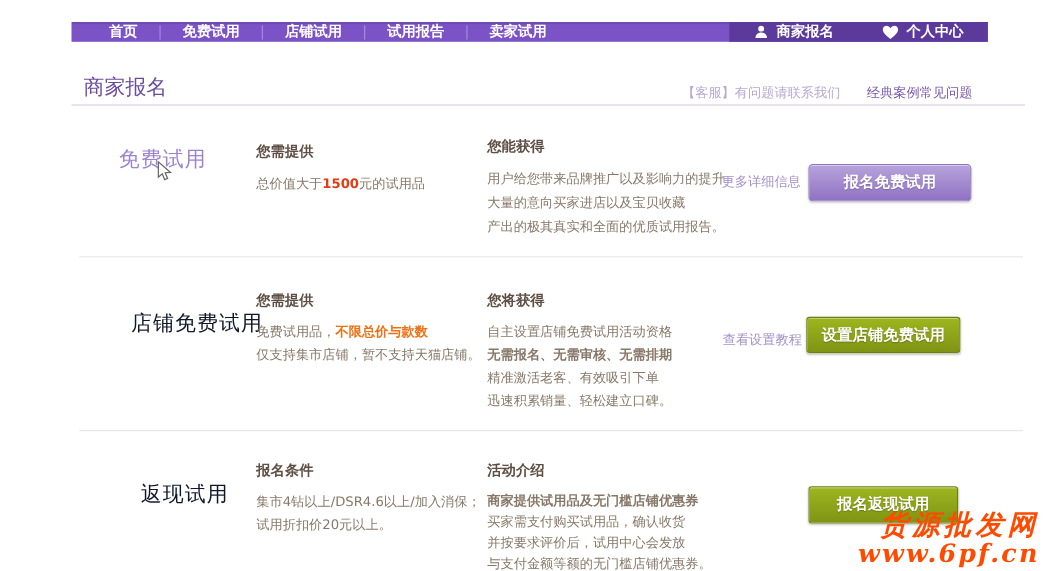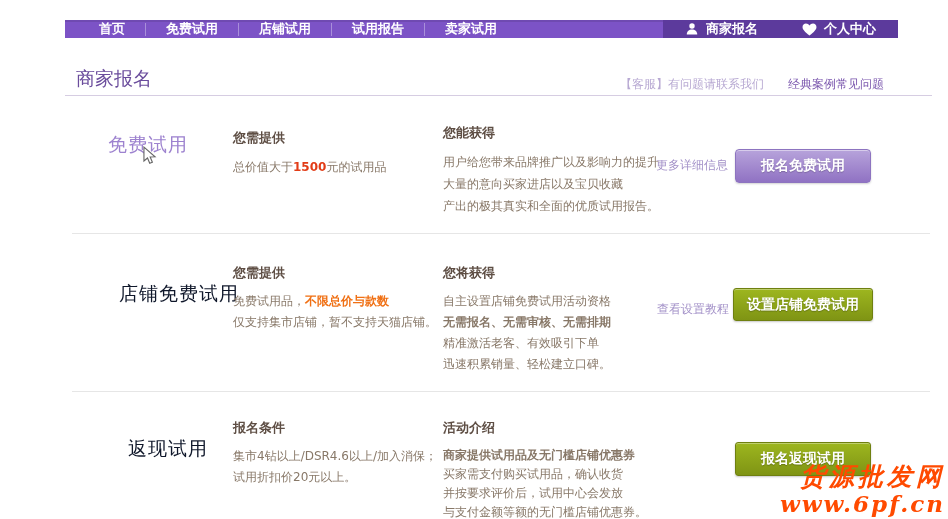--- a/index.html
+++ b/index.html
@@ -39,21 +39,21 @@
   .em-orange{color:#f07014;font-weight:bold;}
   .side-link{position:absolute;font-size:12px;color:#a391c8;cursor:pointer;white-space:nowrap;}
 
   .divider{position:absolute;left:72px;width:858px;height:1px;background:#e6e6e6;}
   .div1{top:233px;}
   .div2{top:391px;}
 
   
   .btn{position:absolute;display:flex;align-items:center;justify-content:center;
        font-size:14px;font-weight:bold;color:#fff;cursor:pointer;box-sizing:border-box;white-space:nowrap;}
-  .btn-purple{left:735px;top:149px;width:136px;height:34px;border-radius:4px;
+  .btn-purple{left:735px;top:149px;width:148px;height:34px;border-radius:4px;
        background:linear-gradient(#b7a3db,#9072c3);border:1px solid #8d74c0;
        box-shadow:inset 0 1px 0 rgba(255,255,255,.45),0 1px 2px rgba(0,0,0,.18);
        text-shadow:0 1px 1px rgba(0,0,0,.2);}
   .btn-green{border-radius:3px;background:linear-gradient(#9db61f,#7f9414);border:1px solid #6f8010;
        box-shadow:inset 0 1px 0 rgba(255,255,255,.35),0 1px 2px rgba(0,0,0,.22);
        text-shadow:0 1px 1px rgba(0,0,0,.25);}
   .btn2{left:733px;top:288px;width:140px;height:33px;}
   .btn3{left:735px;top:442px;width:136px;height:34px;}
 
   

